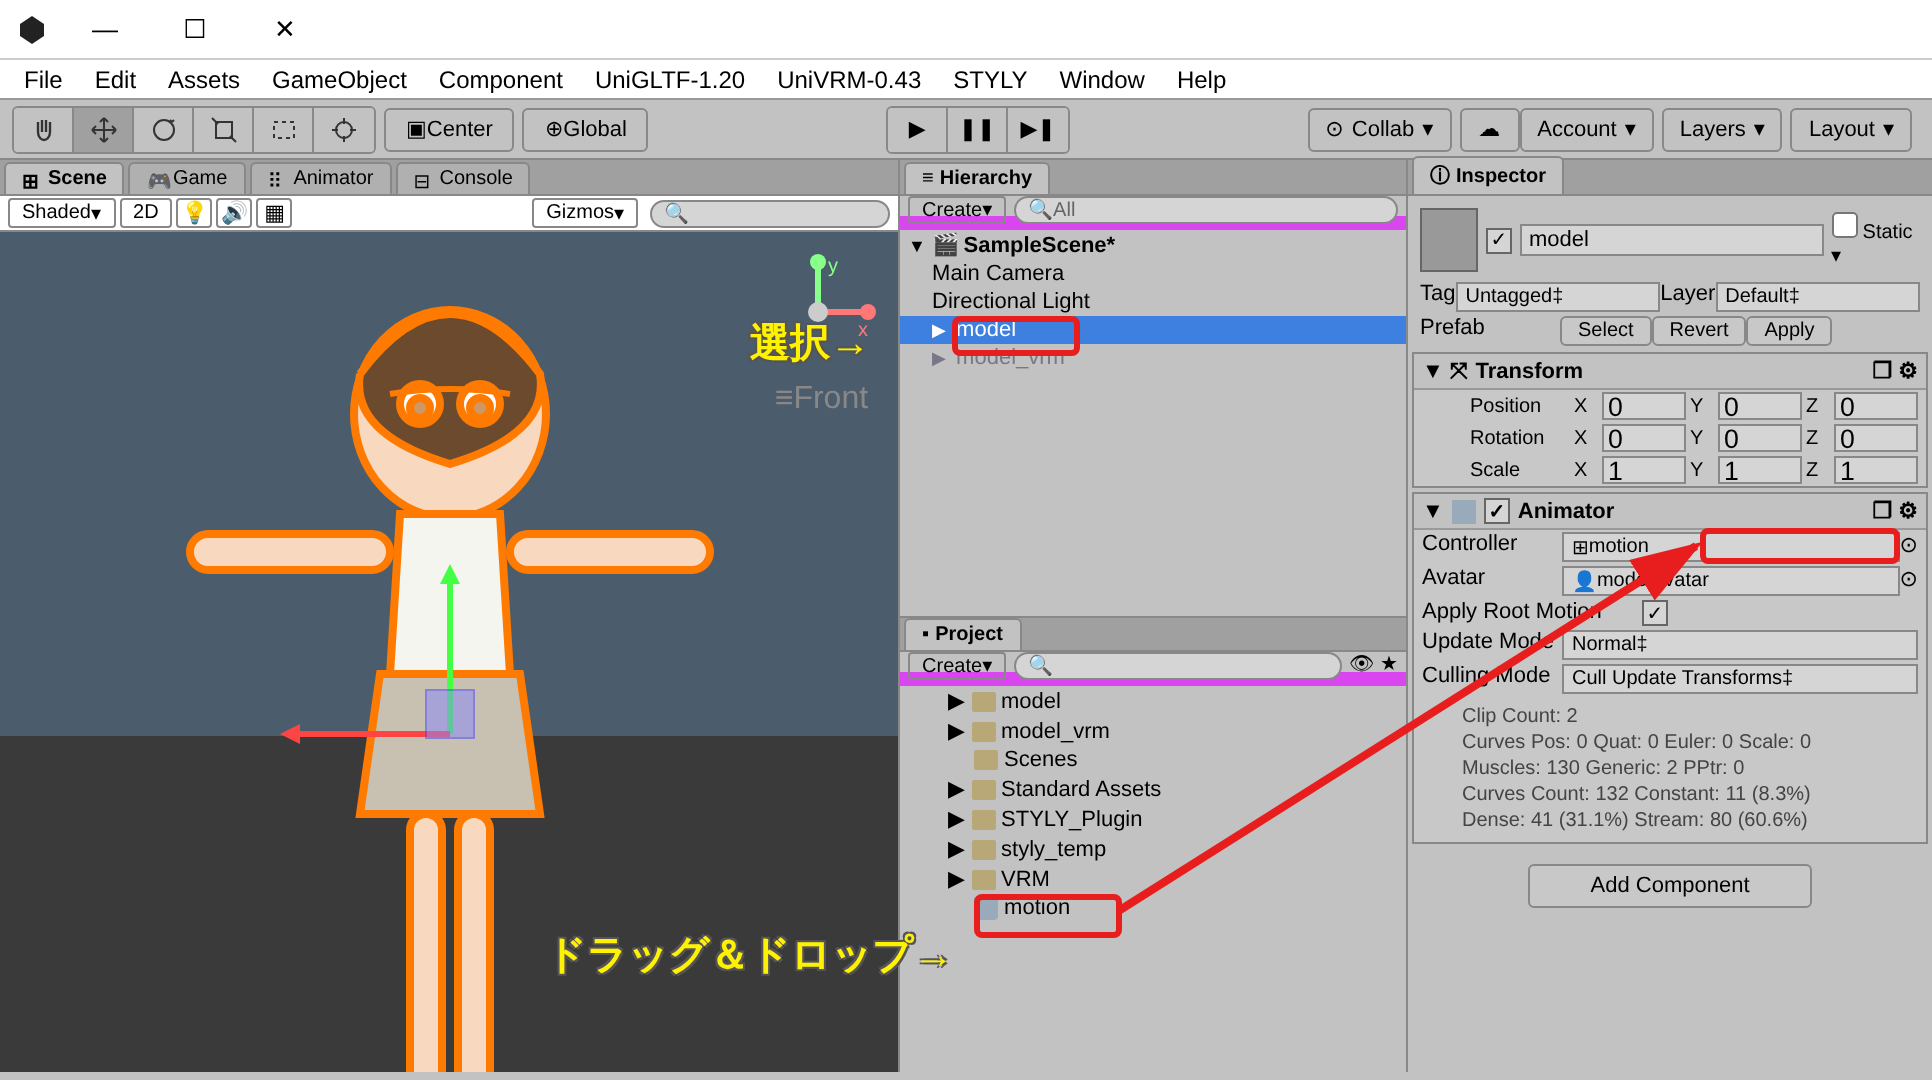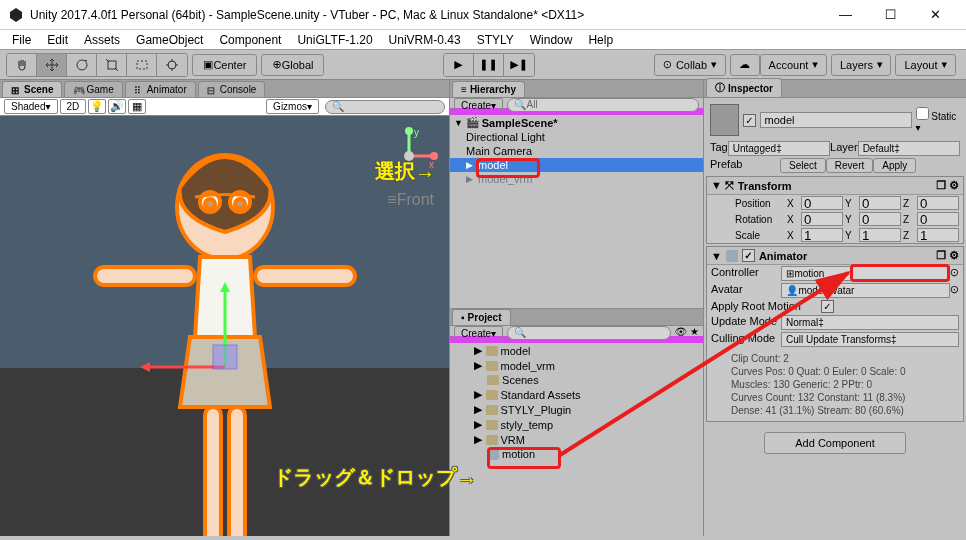--- a/index.html
+++ b/index.html
@@ -80,21 +80,20 @@
 
 .checkbox { width: 13px; height: 13px; border: 1px solid #666; background: #d5d5d5; display: inline-flex; align-items: center; justify-content: center; font-size: 10px; }
 </style>
 </head>
 <body>
 
 <div class="titlebar">
   <svg class="titlebar-icon" viewBox="0 0 16 16">
       <polygon points="8,1 14,5 14,11 8,15 2,11 2,5" fill="#222"></polygon>
     </svg>
-  <span class="titlebar-title">Unity 2017.4.0f1 Personal (64bit) - SampleScene.unity - VTuber - PC, Mac &amp; Linux Standalone* &lt;DX11&gt;</span>
   <div class="win-ctrls">
     <div class="win-btn">—</div>
     <div class="win-btn">☐</div>
     <div class="win-btn">✕</div>
   </div>
 </div>
 
 <div class="menubar">
   <span class="menu-item">File</span>
   <span class="menu-item">Edit</span>
@@ -236,22 +235,22 @@
   <div class="mid-col">
     <div class="tabs">
       <div class="tab active">≡ <span>Hierarchy</span></div>
     </div>
     <div class="panel-header">
       <div class="create-btn"><span>Create</span> ▾</div>
       <div class="search-box">🔍<span>All</span></div>
     </div>
     <div class="hierarchy-content" style="height:180px">
       <div class="tree-item root"><span class="fold">▼</span>🎬 <span>SampleScene*</span></div>
+      <div class="tree-item">Main Camera</div>
       <div class="tree-item">Directional Light</div>
-      <div class="tree-item">Main Camera</div>
       <div class="tree-item selected">
           <span class="fold">▶</span>
           <span>model</span>
         </div>
       <div class="tree-item" style="color:#778">
           <span class="fold">▶</span>
           <span>model_vrm</span>
         </div>
     </div>
 

